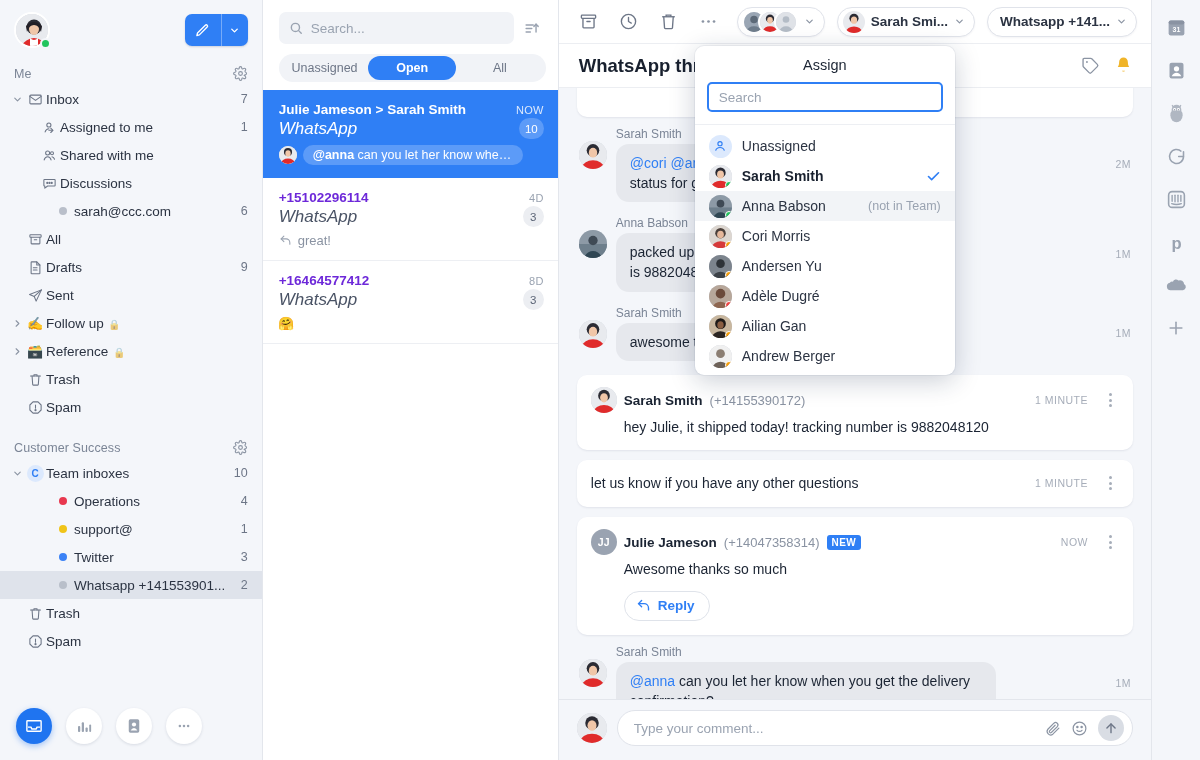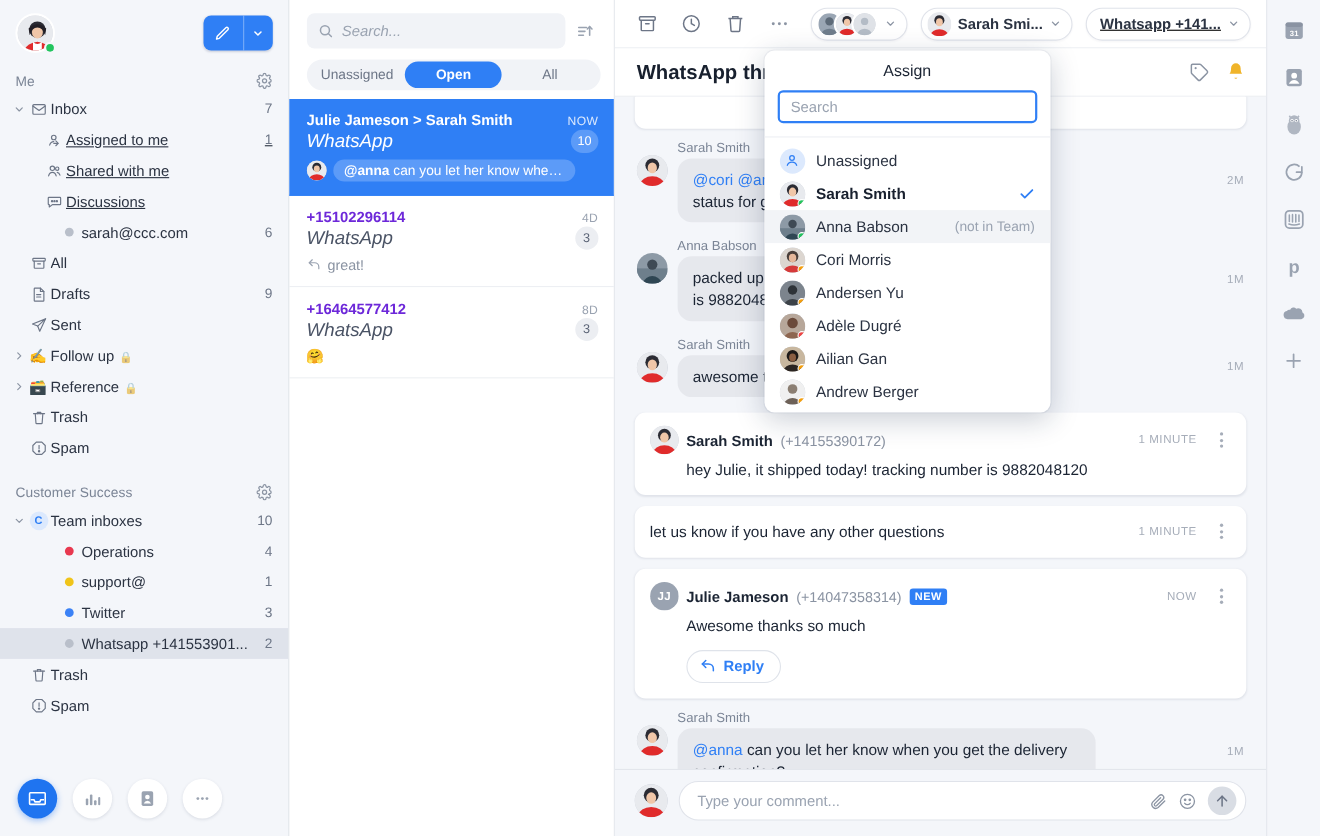--- a/index.html
+++ b/index.html
@@ -49,21 +49,21 @@
     display: flex; align-items: center; height: 28px;
     padding: 0 14px 0 10px; font-size: 13.5px; color: #2b3342;
     position: relative; cursor: default;
   }
   .sb-item .chev { width: 14px; flex: 0 0 14px; display: flex; align-items: center; justify-content: center; color: #8b94a3; }
   .sb-item .ico { width: 22px; flex: 0 0 22px; display: flex; align-items: center; justify-content: center; color: #6d7687; }
   .sb-item .emoji { font-size: 13px; line-height: 1; }
   .sb-item .lbl { flex: 1 1 auto; white-space: nowrap; overflow: hidden; text-overflow: ellipsis; padding-right: 6px; }
   .sb-item .cnt { font-size: 12.5px; color: #6d7687; }
   .sb-item .lock { font-size: 10px; margin-left: 5px; opacity: .55; }
-  .sb-item.indent1 { padding-left: 24px; text-decoration: underline; }
+  .sb-item.indent1 { padding-left: 24px; }
   .sb-item.indent2 { padding-left: 38px; }
   .sb-item.selected { background: #dfe3eb; }
   .dot { width: 8px; height: 8px; border-radius: 50%; display: inline-block; }
   .dot.red { background: #e8384f; }
   .dot.yellow { background: #f0c419; }
   .dot.blue { background: #3b82f6; }
   .dot.gray { background: #b9bfca; }
   .teambadge {
     width: 17px; height: 17px; border-radius: 50%; background: #dce9fd; color: #2f7ff5;
     font-size: 10px; font-weight: 700; display: flex; align-items: center; justify-content: center;
@@ -82,21 +82,21 @@
 
   
   .listcol { width: 302px; height: 760px; background: #fff; border-right: 1px solid #e3e6ec; display: flex; flex-direction: column; }
   .search-row { display: flex; align-items: center; gap: 6px; padding: 12px 12px 8px 16px; }
   .search-box {
     flex: 1 1 auto; height: 32px; background: #f1f3f7; border-radius: 7px;
     display: flex; align-items: center; gap: 8px; padding: 0 10px;
   }
   .search-box input {
     border: 0; background: transparent; outline: none; font-size: 13.5px;
-    color: #7f1d1d; width: 100%; font-family: "Liberation Sans", sans-serif; font-style: italic;
+    color: #7f1d1d; width: 100%; font-family: "Liberation Sans", sans-serif;
   }
   .search-box input::placeholder { color: #9aa3b1; }
   .sort-btn { width: 26px; height: 26px; display: flex; align-items: center; justify-content: center; color: #9aa3b1; }
 
   .segmented {
     margin: 2px 12px 8px 16px; height: 28px; background: #f1f3f7; border-radius: 14px;
     display: flex; align-items: center; padding: 2px;
   }
   .seg { flex: 1 1 0; height: 24px; border-radius: 12px; display: flex; align-items: center; justify-content: center;
          font-size: 12.5px; color: #6d7687; }
@@ -722,21 +722,21 @@
             </svg>
         </div>
         <span class="txt">Sarah Smi...</span>
         <span class="chev">
           <svg width="11" height="11" viewBox="0 0 24 24" fill="none" stroke="#8b94a3" stroke-width="2.6" stroke-linecap="round" stroke-linejoin="round">
               <polyline points="6 9 12 15 18 9"></polyline>
             </svg>
         </span>
       </div>
 
-      <div class="chip" style="padding-left:12px;text-decoration:underline;">
+      <div class="chip" style="padding-left:12px;">
         <span class="txt">Whatsapp +141...</span>
         <span class="chev">
           <svg width="11" height="11" viewBox="0 0 24 24" fill="none" stroke="#8b94a3" stroke-width="2.6" stroke-linecap="round" stroke-linejoin="round">
               <polyline points="6 9 12 15 18 9"></polyline>
             </svg>
         </span>
       </div>
     </div>
 
     <div class="thread-head">

